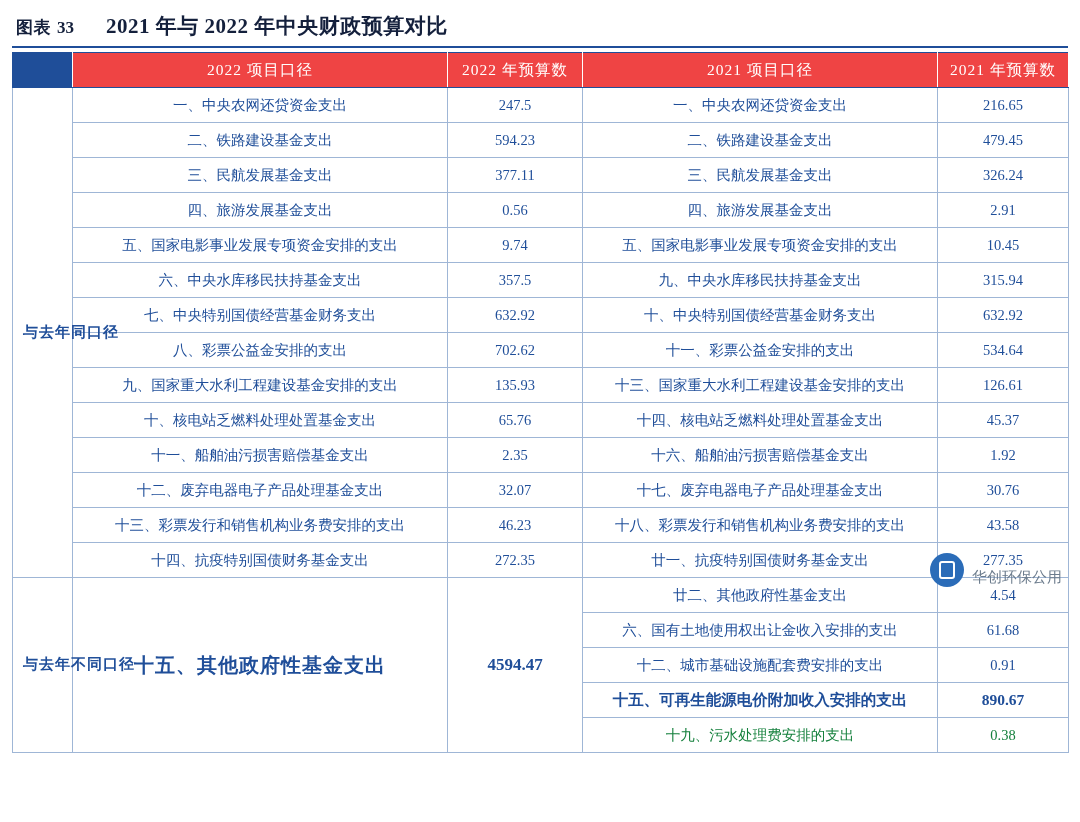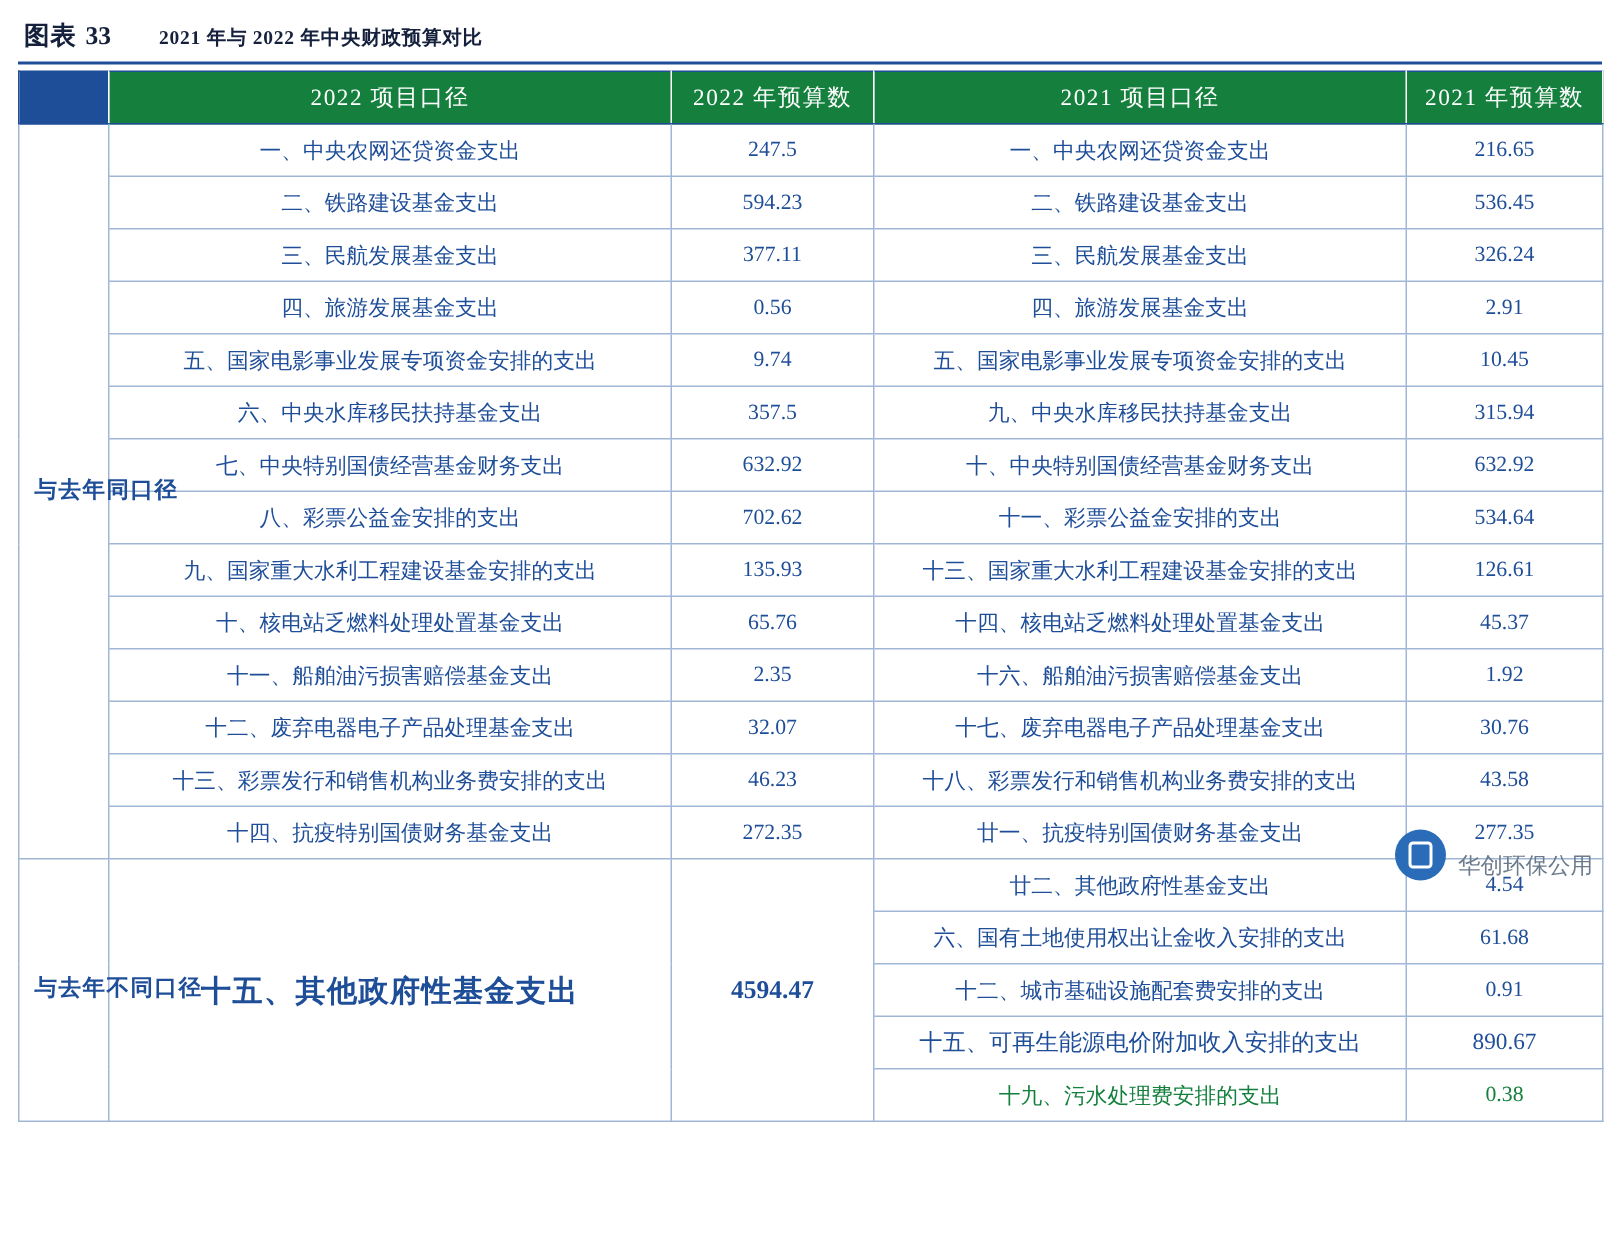--- a/index.html
+++ b/index.html
@@ -37,39 +37,39 @@
     margin-right: 6px;
   }
   .title-num {
     font-weight: bold;
     font-size: 17px;
     color: #14203c;
     margin-right: 32px;
   }
   .title-text {
     font-weight: bold;
-    font-size: 13px;
+    font-size: 21px;
     color: #14203c;
     letter-spacing: 0.5px;
   }
   
   table.main {
     border-collapse: collapse;
     width: 1056px;
     table-layout: fixed;
     margin-top: 4px;
   }
   table.main col.c-side { width: 60px; }
   table.main col.c-item22 { width: 375px; }
   table.main col.c-val22 { width: 135px; }
   table.main col.c-item21 { width: 355px; }
   table.main col.c-val21 { width: 131px; }
 
   thead th {
-    background: #15803d;
+    background: #ef4444;
     color: #ffffff;
     font-weight: normal;
     font-size: 15.5px;
     height: 32px;
     border: 1px solid #1f4e99;
     letter-spacing: 1px;
   }
   thead th.blank-head {
     background: #1f4e99;
     border-right: 1px solid #ffffff;
@@ -93,21 +93,21 @@
     font-weight: bold;
     font-size: 15px;
     color: #1f4e99;
     line-height: 1.45;
     letter-spacing: 1px;
     width: 60px;
     padding: 0 10px;
     text-align: center;
   }
   td.bold-row {
-    font-weight: normal;
+    font-weight: bold;
     font-size: 15.5px;
   }
   td.big-merge {
     font-weight: bold;
     font-size: 20px;
     letter-spacing: 1px;
   }
   td.big-merge-val {
     font-weight: bold;
     font-size: 17px;
@@ -197,21 +197,21 @@
         <td class="side" rowspan="14">与去年同口径</td>
         <td>一、中央农网还贷资金支出</td>
         <td>247.5</td>
         <td>一、中央农网还贷资金支出</td>
         <td>216.65</td>
       </tr>
       <tr>
         <td>二、铁路建设基金支出</td>
         <td>594.23</td>
         <td>二、铁路建设基金支出</td>
-        <td>536.45</td>
+        <td>479.45</td>
       </tr>
       <tr>
         <td>三、民航发展基金支出</td>
         <td>377.11</td>
         <td>三、民航发展基金支出</td>
         <td>326.24</td>
       </tr>
       <tr>
         <td>四、旅游发展基金支出</td>
         <td>0.56</td>

